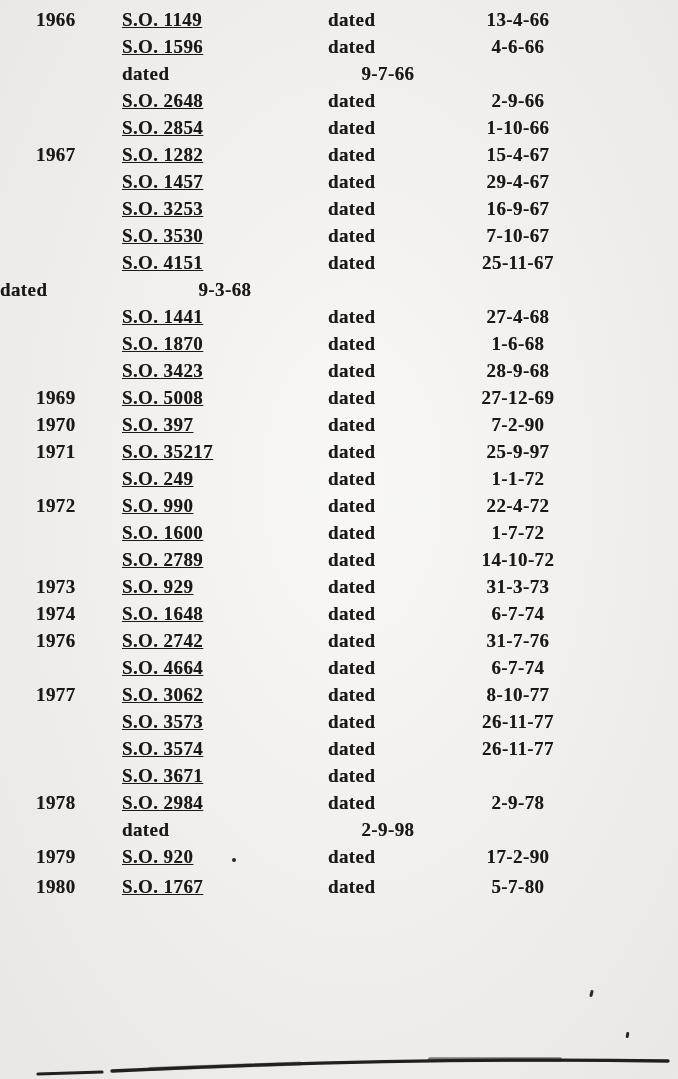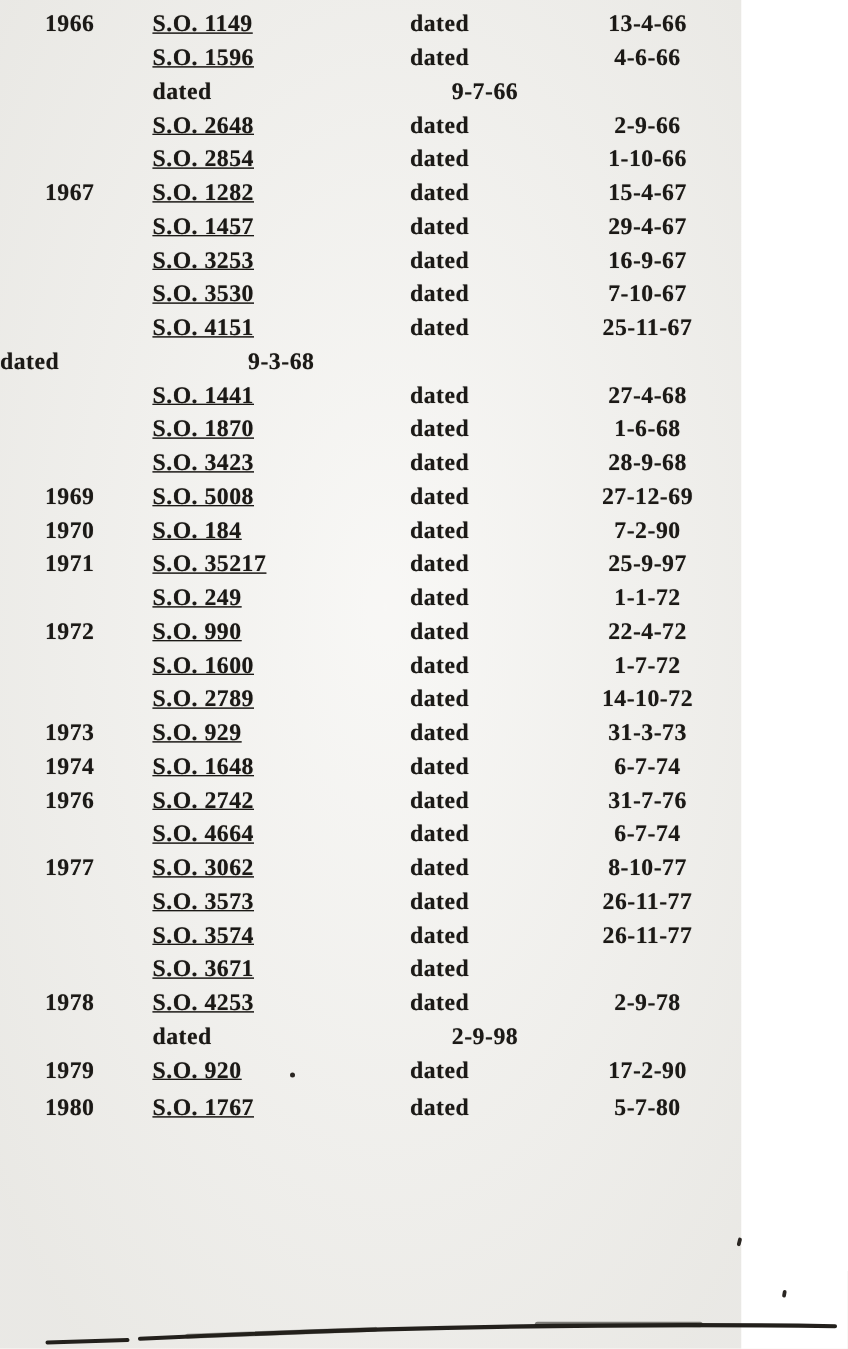--- a/index.html
+++ b/index.html
@@ -3,21 +3,21 @@
 <meta charset="utf-8">
 <style>
   * { margin: 0; padding: 0; box-sizing: border-box; }
   html, body {
     width: 678px; height: 1079px;
     font-family: "Liberation Serif", "DejaVu Serif", serif;
     overflow: hidden;
   }
   .page {
     position: relative;
-    width: 593px; height: 1079px;
+    width: 678px; height: 1079px;
     background:
       radial-gradient(ellipse at 52% 45%, rgba(255,255,255,0.5), rgba(0,0,0,0.03) 90%),
       #f1f0ec;
   }
   .orders-table {
     position: absolute;
     top: 6px; left: 0; right: 0;
   }
   .row {
     display: grid;
@@ -153,21 +153,21 @@
       </div>
       <div class="row group-start">
         <span class="cell-year">1969</span>
         <span class="cell-order">S.O. 5008</span>
         <span class="cell-dated">dated</span>
         <span class="cell-date">27-12-69</span>
         <span class="cell-fill"></span>
       </div>
       <div class="row group-start">
         <span class="cell-year">1970</span>
-        <span class="cell-order">S.O. 184</span>
+        <span class="cell-order">S.O. 397</span>
         <span class="cell-dated">dated</span>
         <span class="cell-date">7-2-90</span>
         <span class="cell-fill"></span>
       </div>
       <div class="row group-start">
         <span class="cell-year">1971</span>
         <span class="cell-order">S.O. 35217</span>
         <span class="cell-dated">dated</span>
         <span class="cell-date">25-9-97</span>
         <span class="cell-fill"></span>
@@ -250,21 +250,21 @@
         <span class="cell-fill"></span>
       </div>
       <div class="row">
         <span class="cell-year"></span>
         <span class="cell-order">S.O. 3671</span>
         <span class="cell-dated">dated</span>
         <span class="cell-fill"></span>
       </div>
       <div class="row group-start">
         <span class="cell-year">1978</span>
-        <span class="cell-order">S.O. 4253</span>
+        <span class="cell-order">S.O. 2984</span>
         <span class="cell-dated">dated</span>
         <span class="cell-date">2-9-78</span>
         <span class="cell-fill"></span>
       </div>
       <div class="row">
         <span class="cell-year"></span>
         <span class="cell-dated">dated</span>
         <span class="cell-date">2-9-98</span>
         <span class="cell-fill"></span>
       </div>

